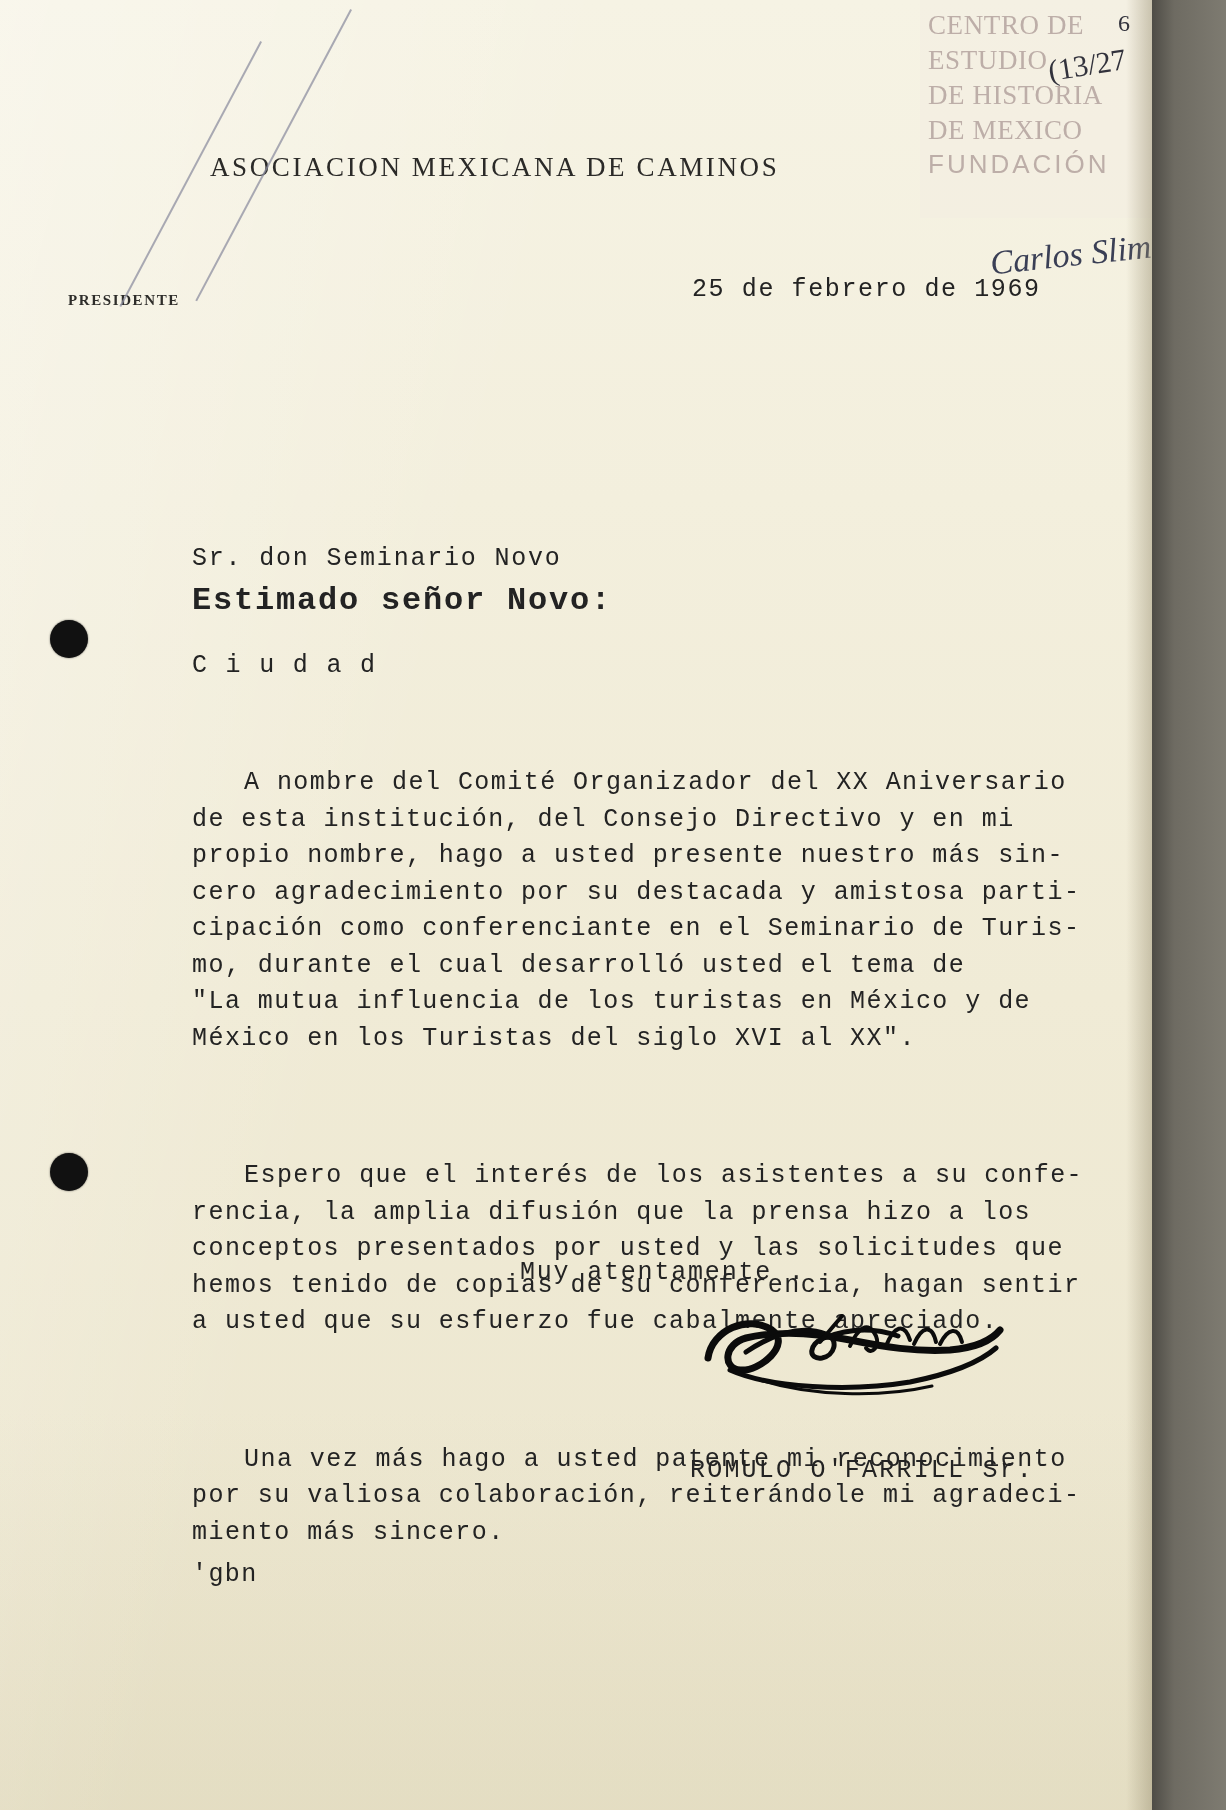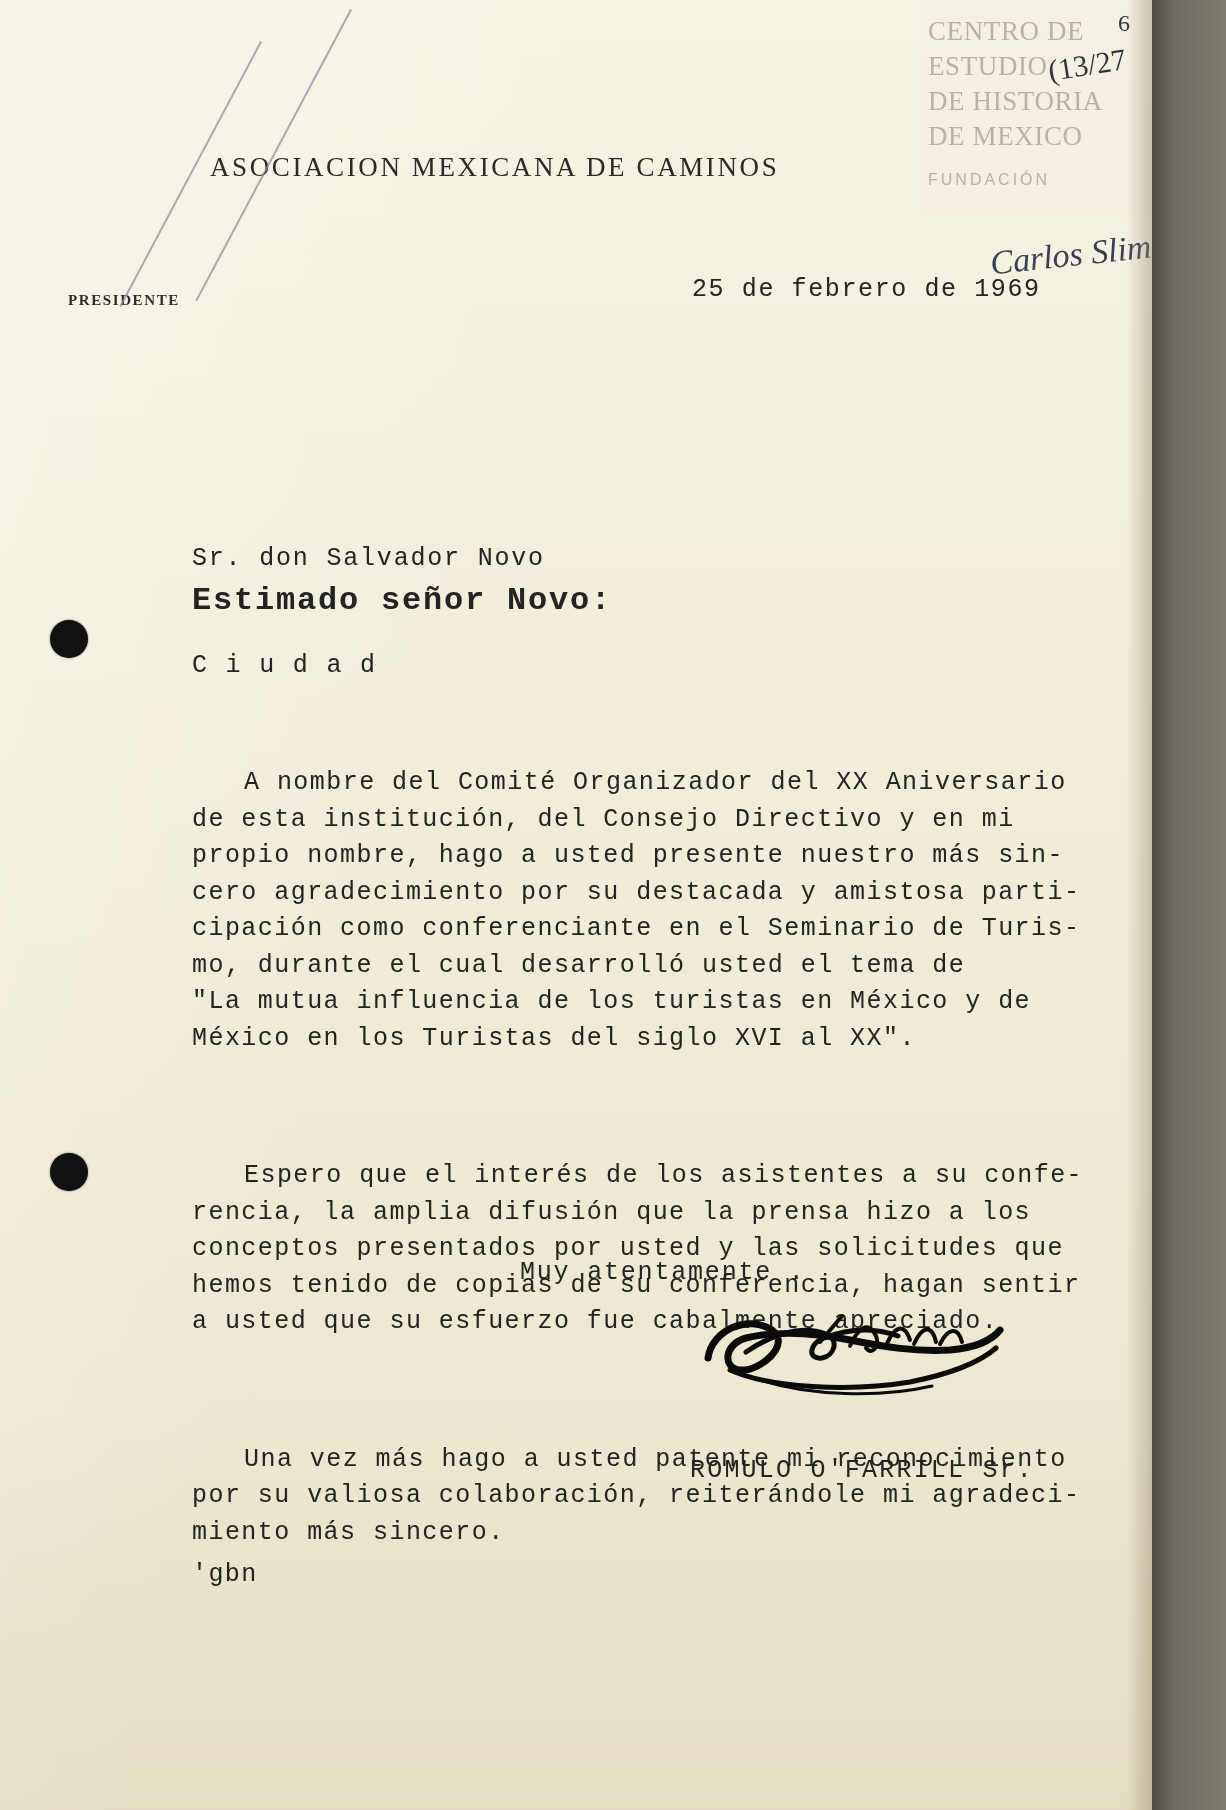--- a/index.html
+++ b/index.html
@@ -71,35 +71,35 @@
     font-size: 15px;
     letter-spacing: 1.6px;
     font-weight: bold;
     color: #2e2d2a;
   }
 
   
   .stamp {
     position: absolute;
     left: 928px;
-    top: 12px;
+    top: 0px;
     width: 240px;
-    padding-top: 2px;
+    padding-top: 8px;
     color: #b9a9a4;
     font-family: "Liberation Serif", serif;
     font-size: 27px;
     line-height: 1.30;
     letter-spacing: 0.6px;
     opacity: 0.92;
   }
   .stamp .fund {
     font-family: "Liberation Sans", sans-serif;
-    font-size: 16px;
+    font-size: 26px;
     letter-spacing: 3px;
-    margin-top: 16px;
+    margin-top: 0;
   }
   .stamp-band {
     position: absolute;
     left: 920px;
     top: 0;
     width: 232px;
     height: 218px;
     background: rgba(243,236,225,0.55);
     pointer-events: none;
   }
@@ -230,21 +230,21 @@
 
     <div class="pencil" style="left:352px; top:10px; width:330px; height:2px; transform: rotate(118deg);"></div>
     <div class="pencil" style="left:262px; top:42px; width:300px; height:2px; transform: rotate(118deg);"></div>
 
     <div class="hole" style="left:50px; top:620px;"></div>
     <div class="hole" style="left:50px; top:1153px;"></div>
 
     <div class="typed date">25 de febrero de 1969</div>
 
     <div class="typed addressee">
-      <div>Sr. don Salvador Novo</div>
+      <div>Sr. don Seminario Novo</div>
       <div>C i u d a d</div>
     </div>
 
     <div class="typed salutation">Estimado señor Novo:</div>
 
     <div class="typed body">
       <p>A nombre del Comité Organizador del XX Aniversario
 de esta institución, del Consejo Directivo y en mi
 propio nombre, hago a usted presente nuestro más sin-
 cero agradecimiento por su destacada y amistosa parti-

